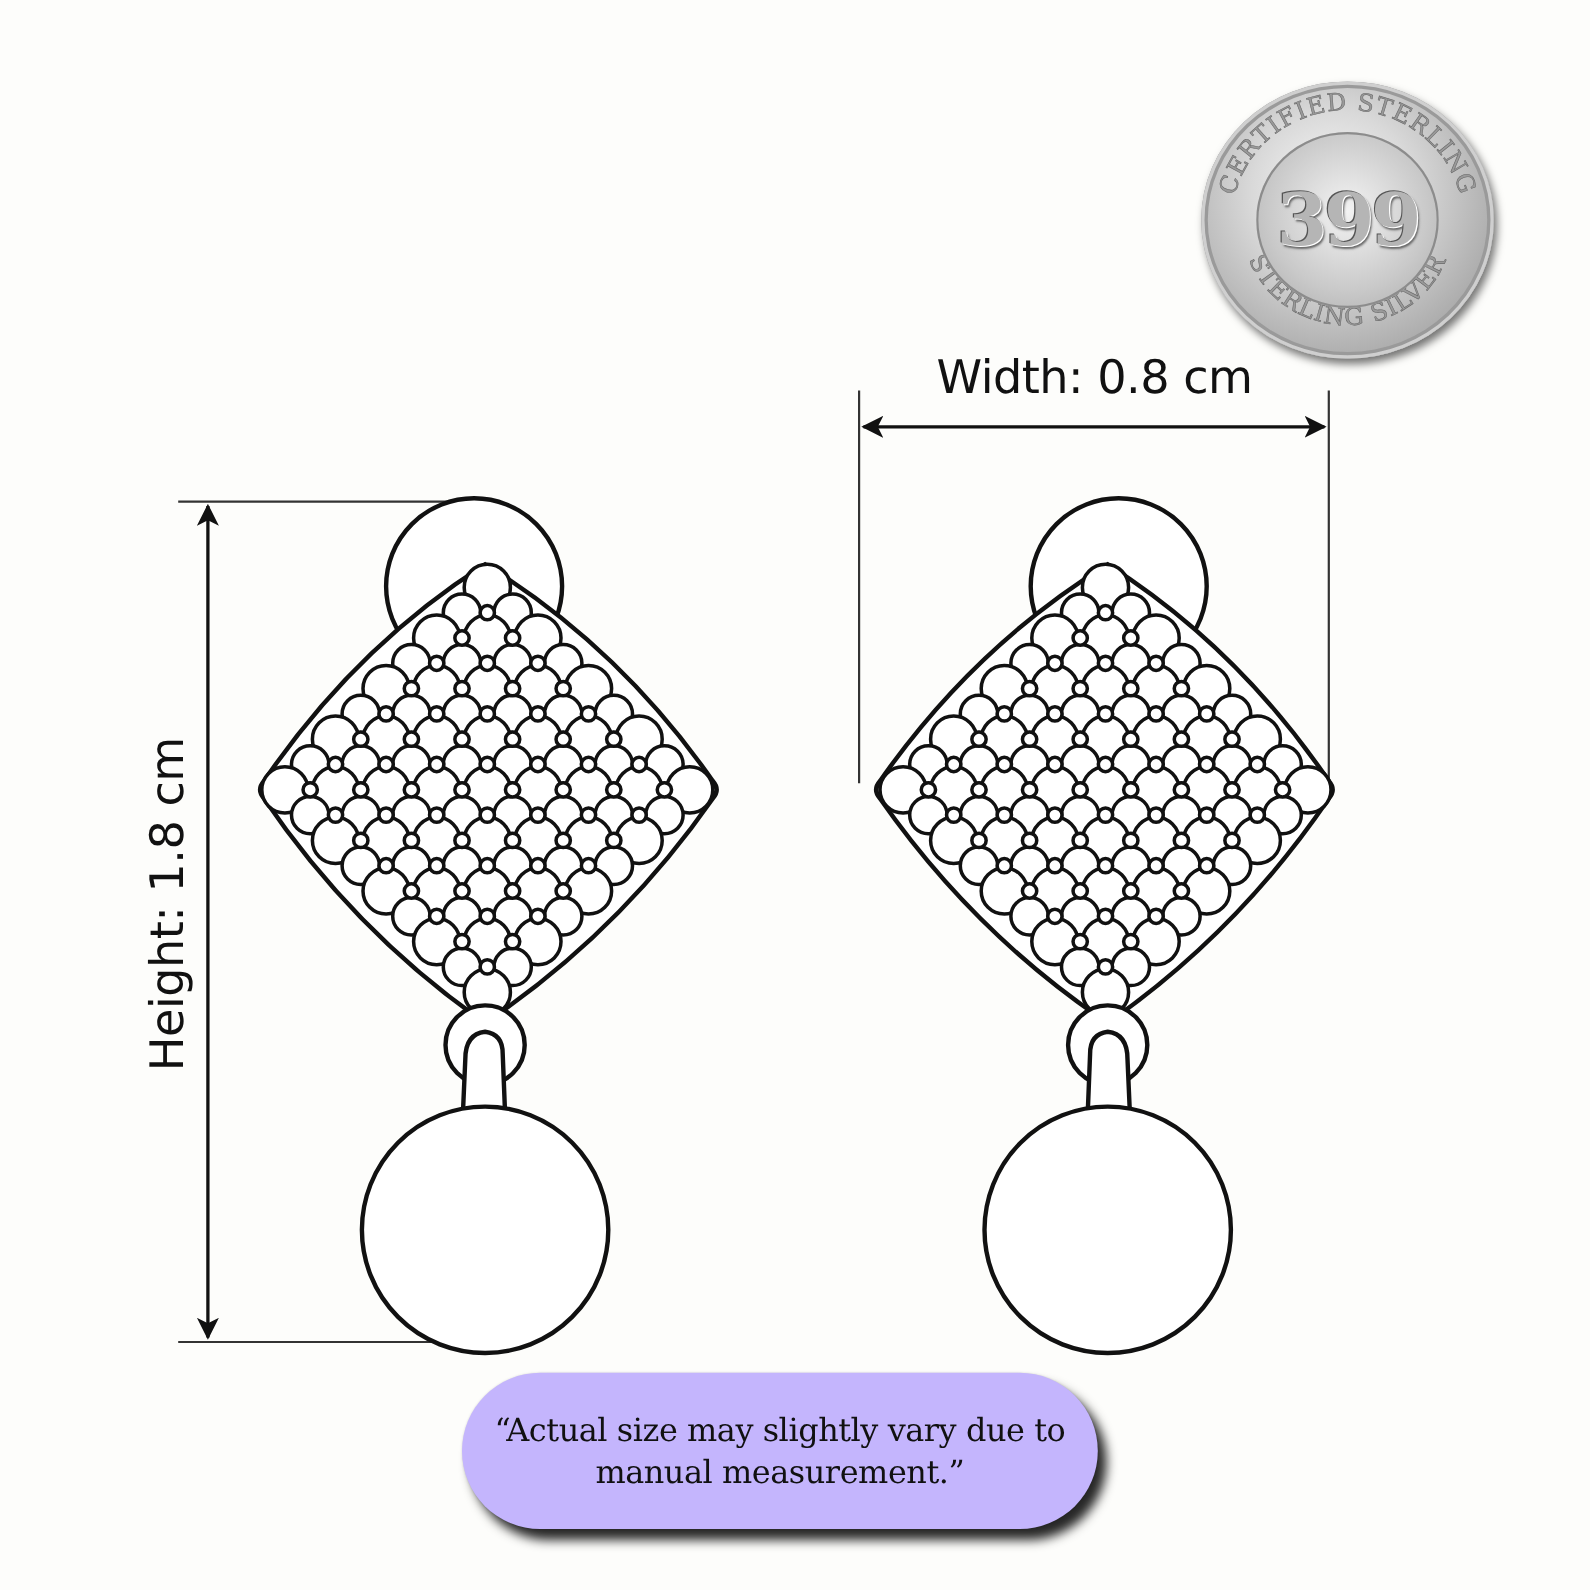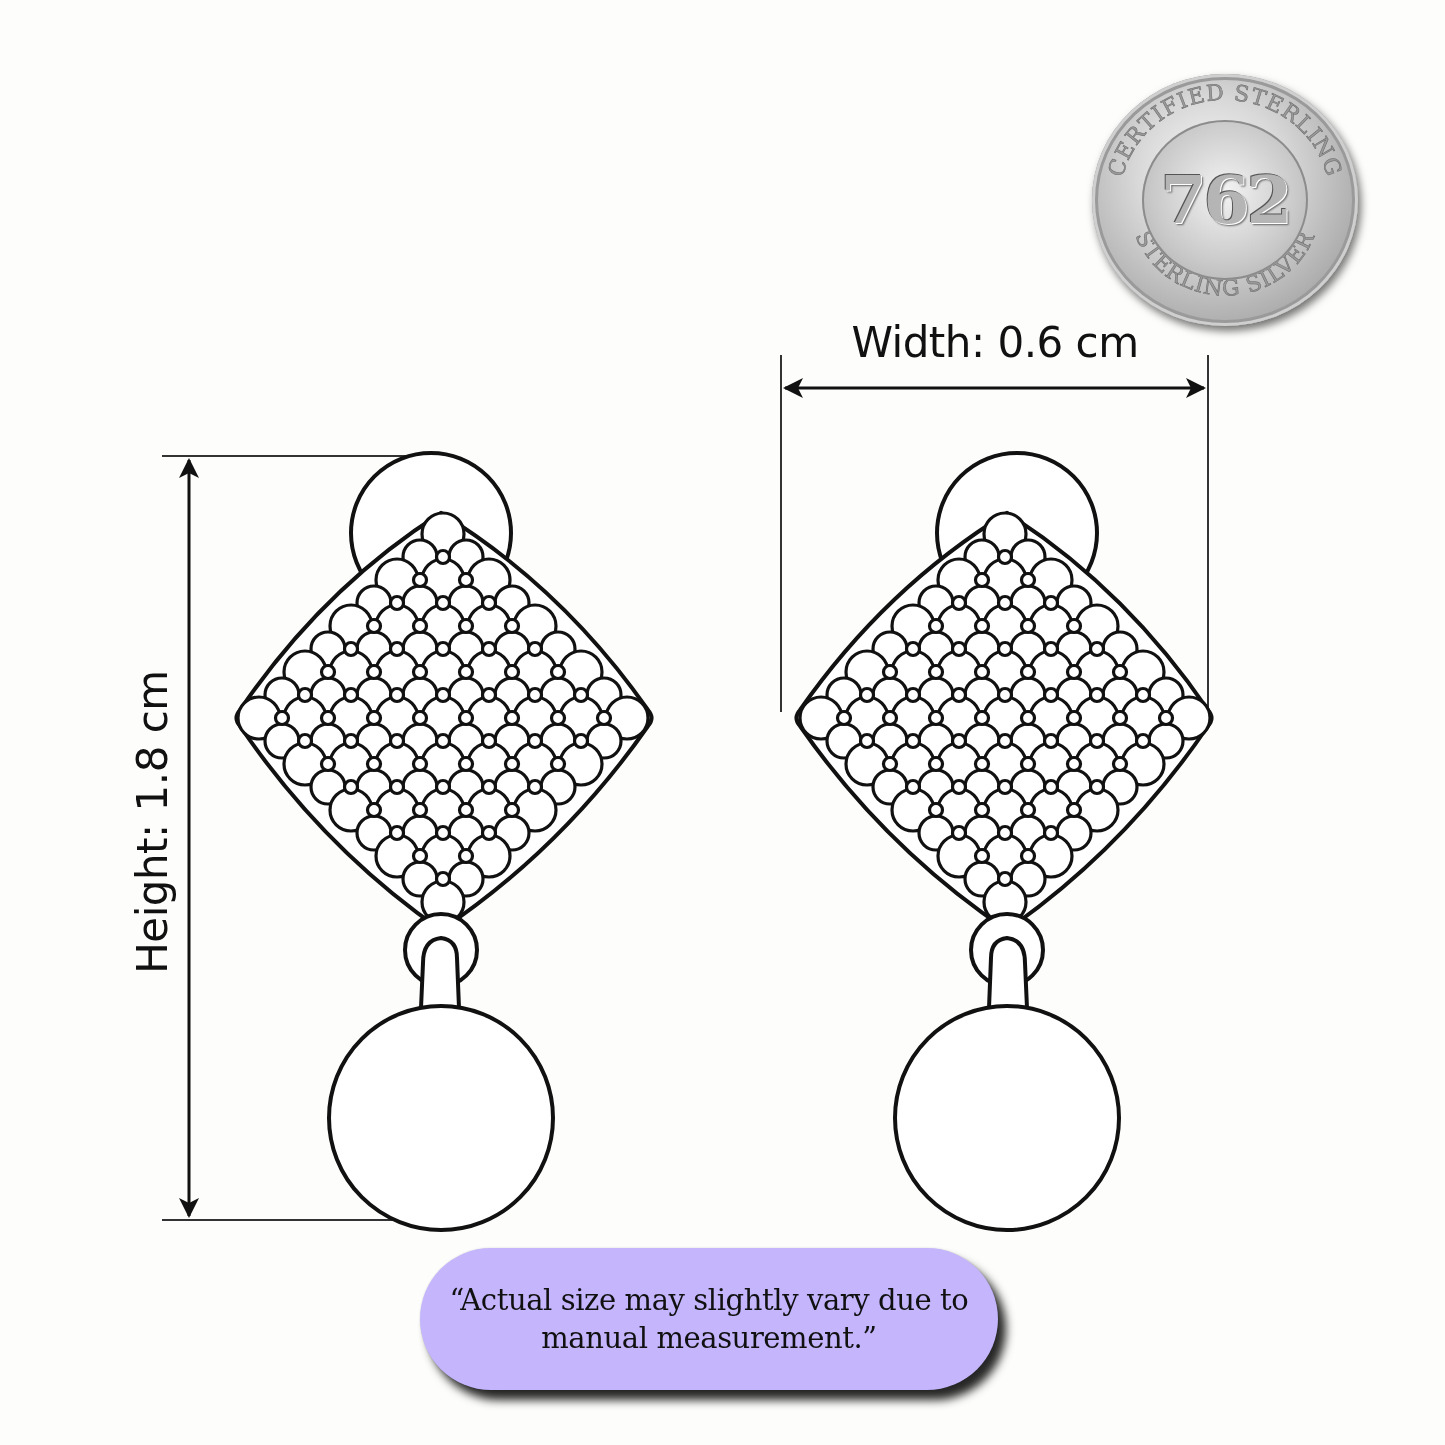--- a/index.html
+++ b/index.html
@@ -233,36 +233,36 @@
   <line x1="785" y1="388" x2="1204" y2="388" stroke="#111" stroke-width="3" marker-start="url(#arrow)" marker-end="url(#arrow)"></line>
 
   <g id="left-earring" transform="translate(443,718)">
       <use href="#earring"></use>
     </g>
   <g id="right-earring" transform="translate(1005,718) scale(-1,1)">
       <use href="#earring"></use>
     </g>
 </svg>
 
-<div class="width-label">Width: 0.6 cm</div>
+<div class="width-label">Width: 0.8 cm</div>
 <div class="height-label">Height: 1.8 cm</div>
 
 <div class="coin">
   <svg width="266" height="252" viewBox="0 0 266 252">
     <defs>
       <path id="topArc" d="M28,126 A105,100 0 0 1 238,126"></path>
       <path id="botArc" d="M40,150 A95,90 0 0 0 226,150"></path>
     </defs>
     <text font-family="DejaVu Serif, serif" font-size="22" fill="#9a9a9a" stroke="#666" stroke-width="0.5" letter-spacing="1">
       <textPath href="#topArc" startOffset="50%" text-anchor="middle">CERTIFIED STERLING</textPath>
     </text>
     <text font-family="DejaVu Serif, serif" font-size="22" fill="#9a9a9a" stroke="#666" stroke-width="0.5" letter-spacing="1">
       <textPath href="#botArc" startOffset="50%" text-anchor="middle">STERLING SILVER</textPath>
     </text>
   </svg>
   <div class="coin-inner">
-    <span class="coin-value">762</span>
+    <span class="coin-value">399</span>
   </div>
 </div>
 
 <div class="note-pill">
   <div class="note-text">“Actual size may slightly vary due to manual measurement.”</div>
 </div>
 
 </body></html>

